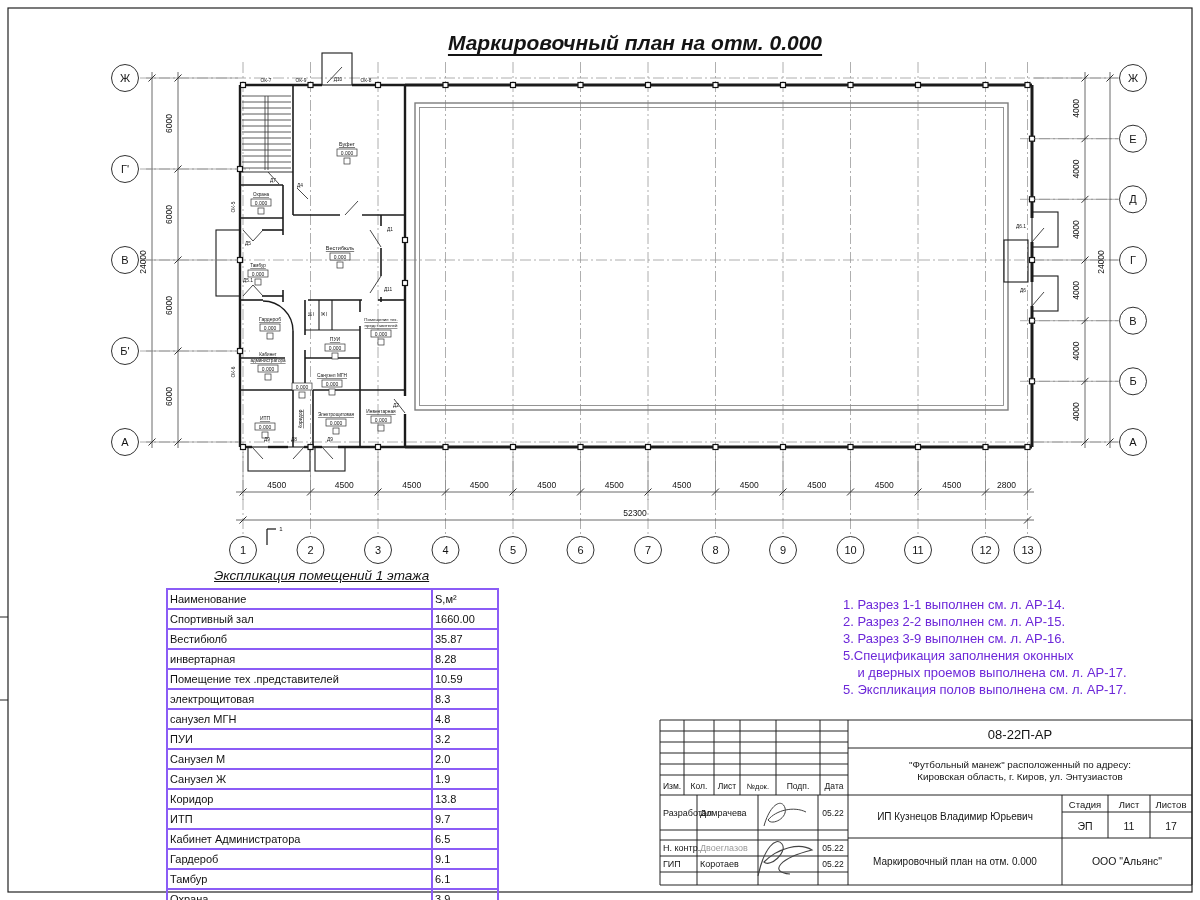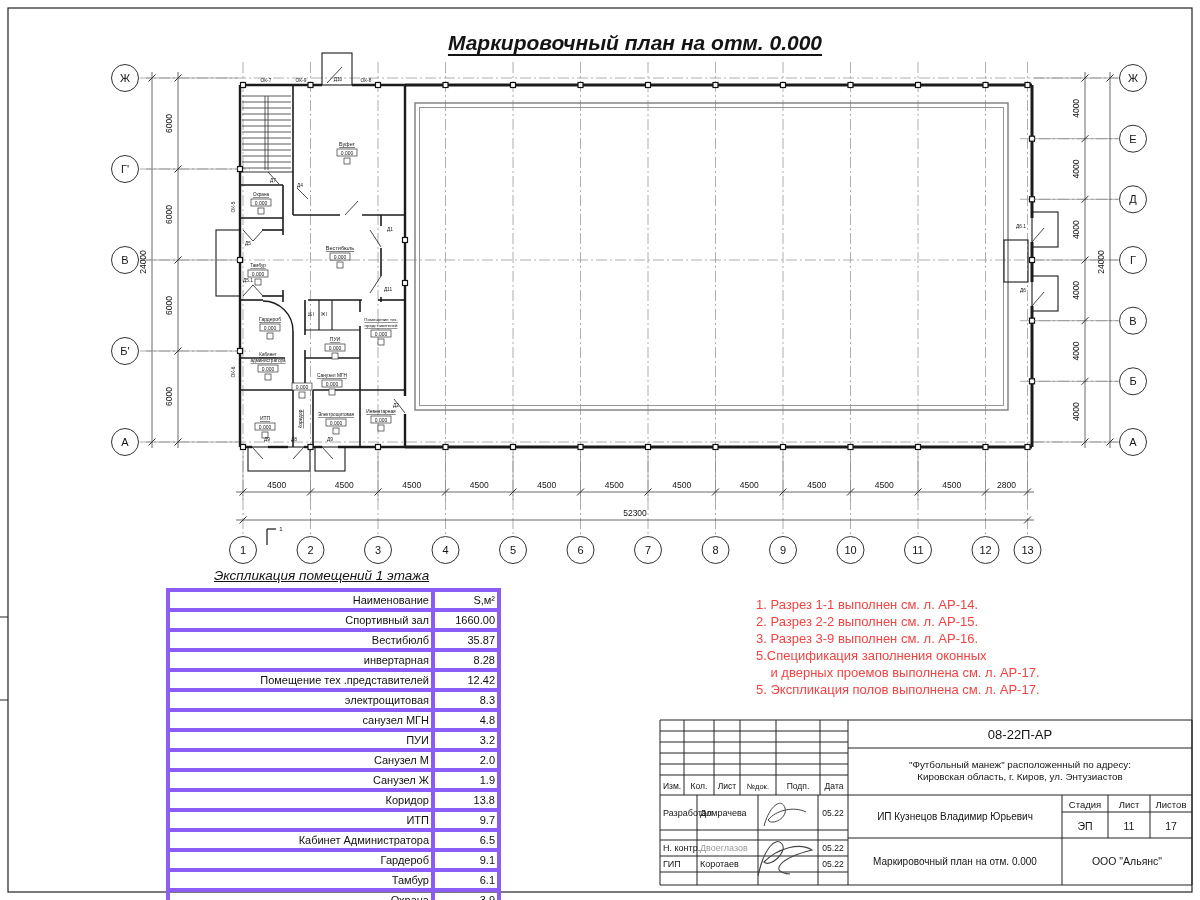--- a/index.html
+++ b/index.html
@@ -5,22 +5,22 @@
   *{box-sizing:border-box;margin:0;padding:0}
   html,body{width:1200px;height:900px}
   body{position:relative;background:#fff;font-family:"Liberation Sans",sans-serif;overflow:hidden;color:#111}
   #sheet-svg{position:absolute;left:0;top:0}
   .main-title{position:absolute;left:410px;top:31px;width:450px;text-align:center;
     font-size:21px;font-style:italic;font-weight:bold;color:#141414;
     text-decoration:underline;text-underline-offset:4px}
   .table-wrap{position:absolute;left:166px;top:568px;width:331px}
   .table-title{font-size:13.5px;font-style:italic;text-decoration:underline;margin:0 0 5px 48px;color:#141414}
   table{width:100%;border-collapse:collapse;font-size:11px;table-layout:fixed}
-  th,td{border:4px solid #8b5cf6;text-align:right;font-weight:normal;height:20px;line-height:13px;padding:0 2px;overflow:hidden;white-space:nowrap}
-  .notes{position:absolute;left:756px;top:597px;font-size:13px;line-height:16.9px;white-space:pre;color:#ef4444}
+  th,td{border:2px solid #8b5cf6;text-align:left;font-weight:normal;height:20px;line-height:13px;padding:0 2px;overflow:hidden;white-space:nowrap}
+  .notes{position:absolute;left:843px;top:597px;font-size:13px;line-height:16.9px;white-space:pre;color:#6d28d9}
 </style>
 </head>
 <body>
 
 <svg id="sheet-svg" width="1200" height="900" viewBox="0 0 1200 900">
     <rect x="8" y="8" width="1184" height="884" fill="none" stroke="#222" stroke-width="1.2"></rect>
     <line x1="0" y1="617" x2="8" y2="617" stroke="#222" stroke-width="1"></line>
     <line x1="0" y1="700" x2="8" y2="700" stroke="#222" stroke-width="1"></line>
     <line x1="243" y1="62" x2="243" y2="536" stroke="#9a9a9a" stroke-width="0.8" stroke-dasharray="11 3 2 3"></line>
     <line x1="310.5" y1="62" x2="310.5" y2="536" stroke="#9a9a9a" stroke-width="0.8" stroke-dasharray="11 3 2 3"></line>
@@ -464,21 +464,21 @@
         <tr>
           <td>Вестибюлб</td>
           <td>35.87</td>
         </tr>
         <tr>
           <td>инвертарная</td>
           <td>8.28</td>
         </tr>
         <tr>
           <td>Помещение тех .представителей</td>
-          <td>12.42</td>
+          <td>10.59</td>
         </tr>
         <tr>
           <td>электрощитовая</td>
           <td>8.3</td>
         </tr>
         <tr>
           <td>санузел МГН</td>
           <td>4.8</td>
         </tr>
         <tr>

